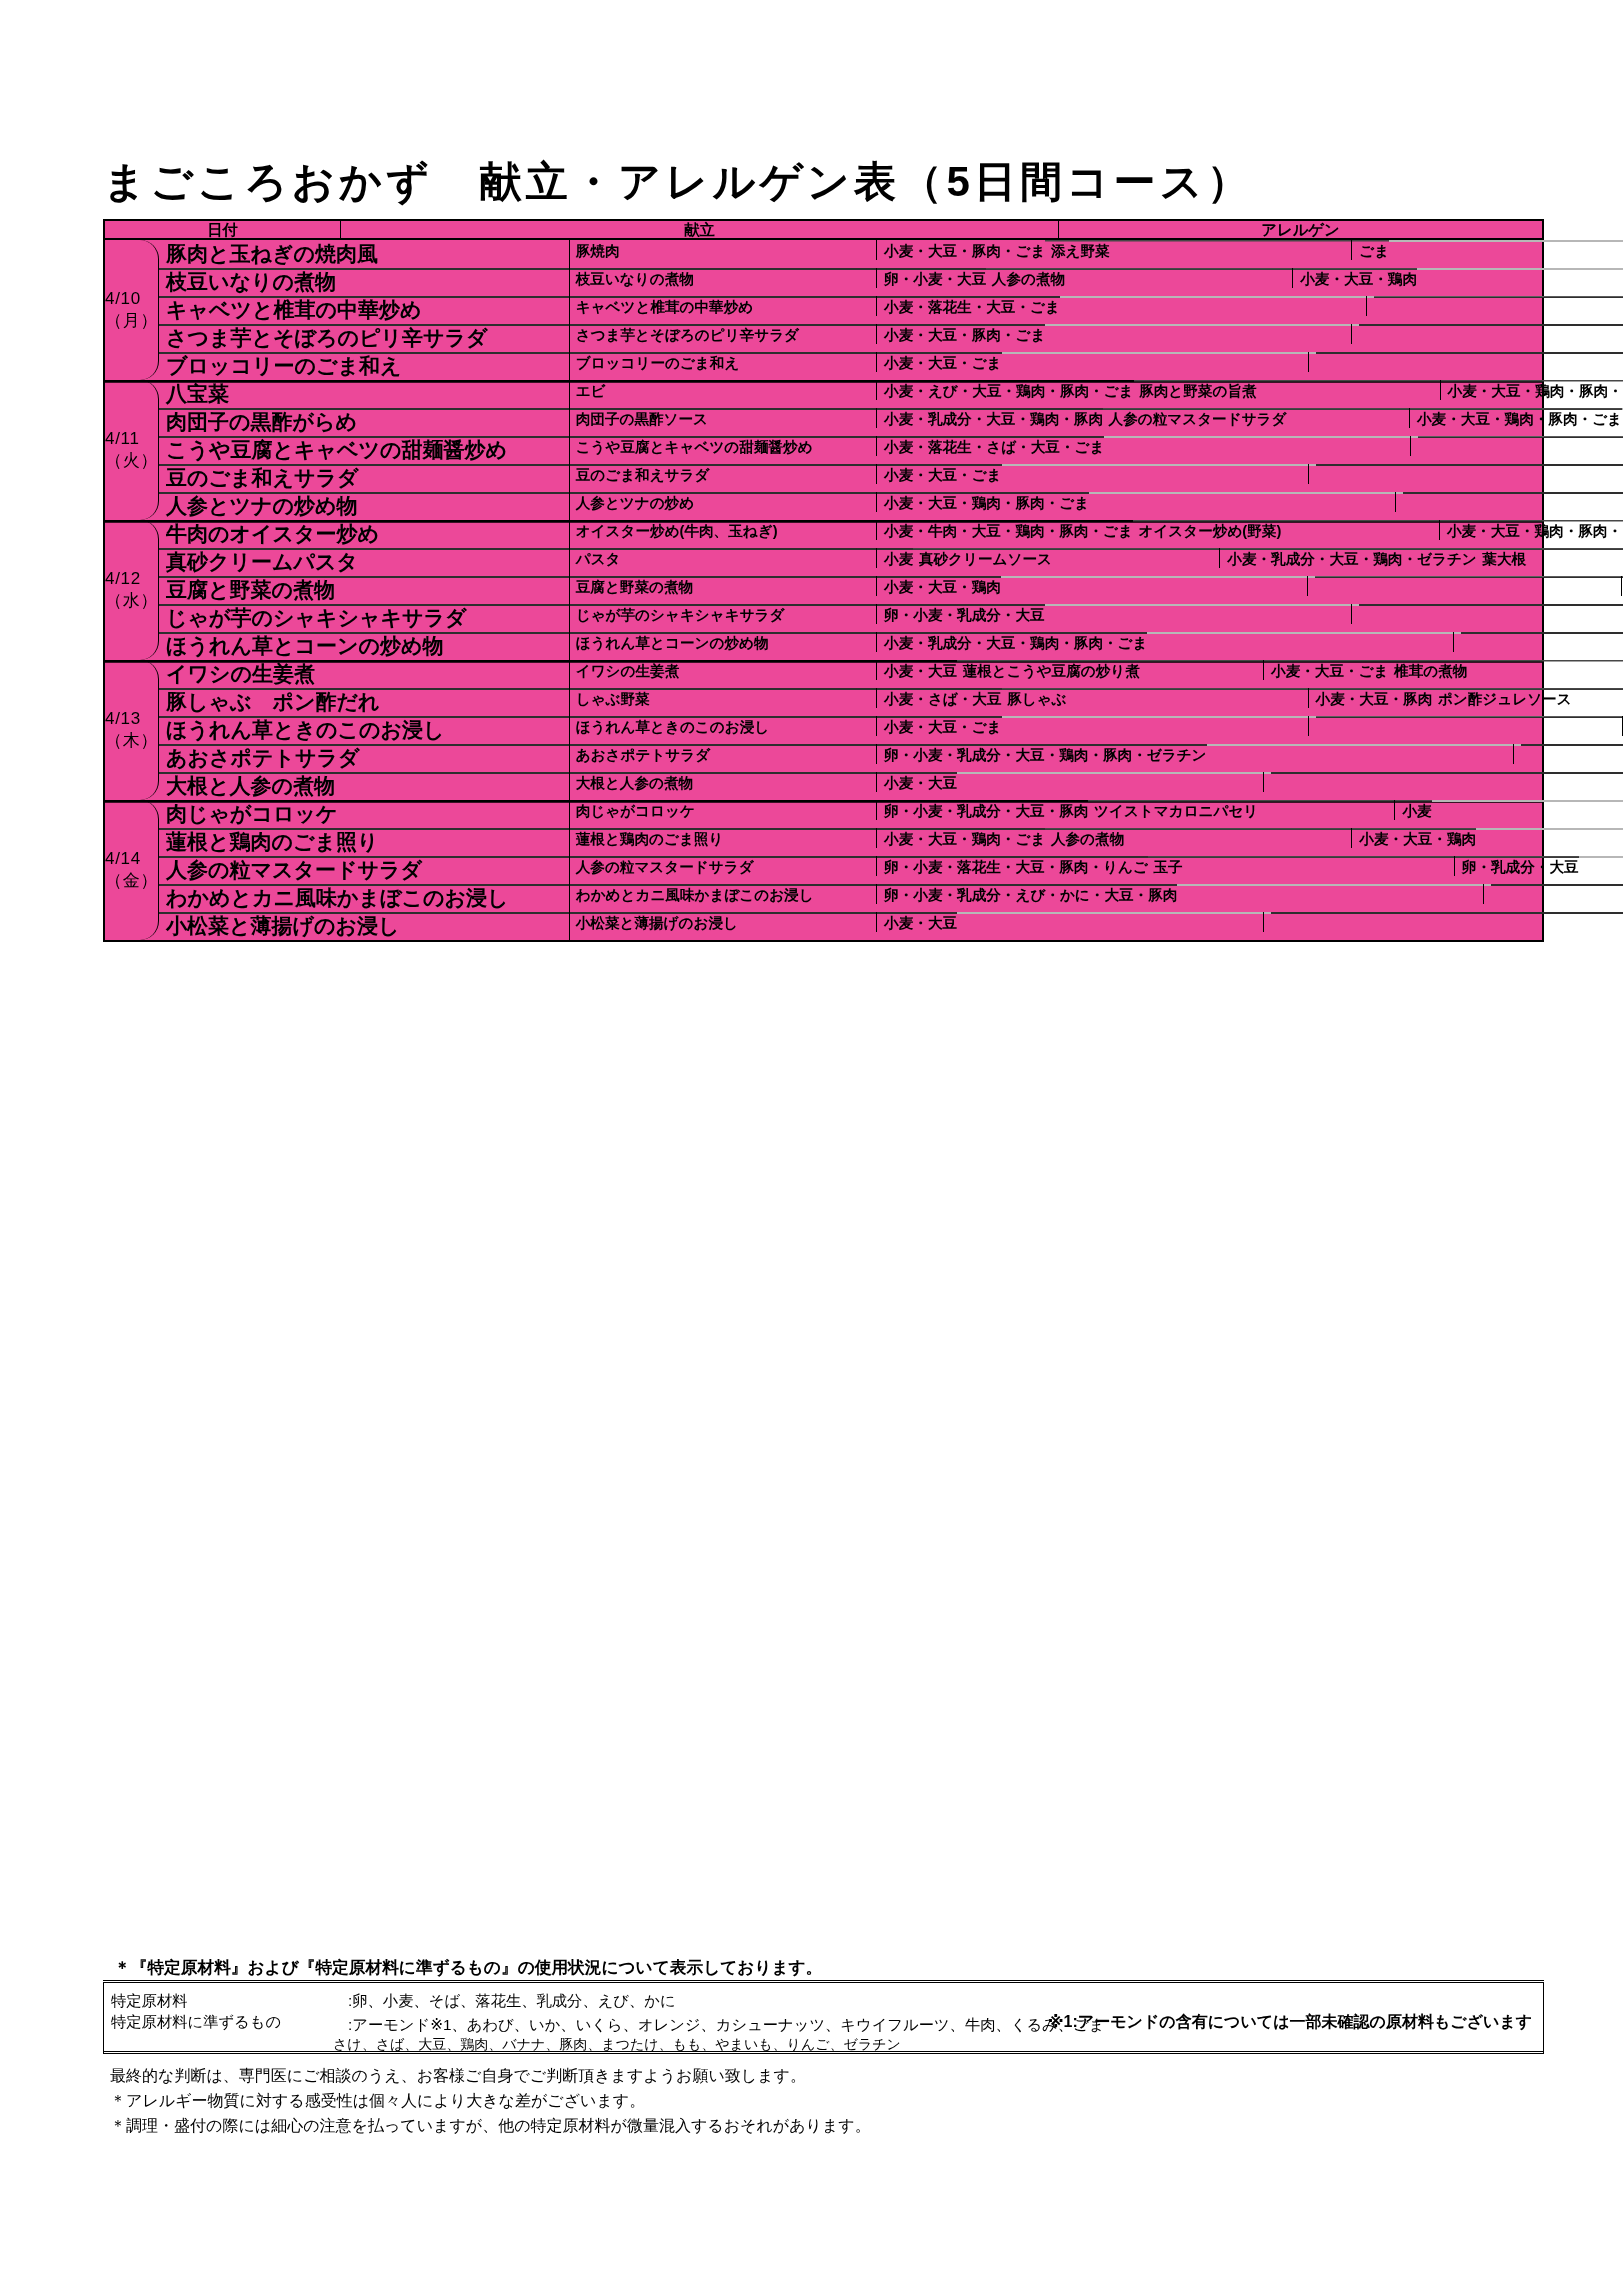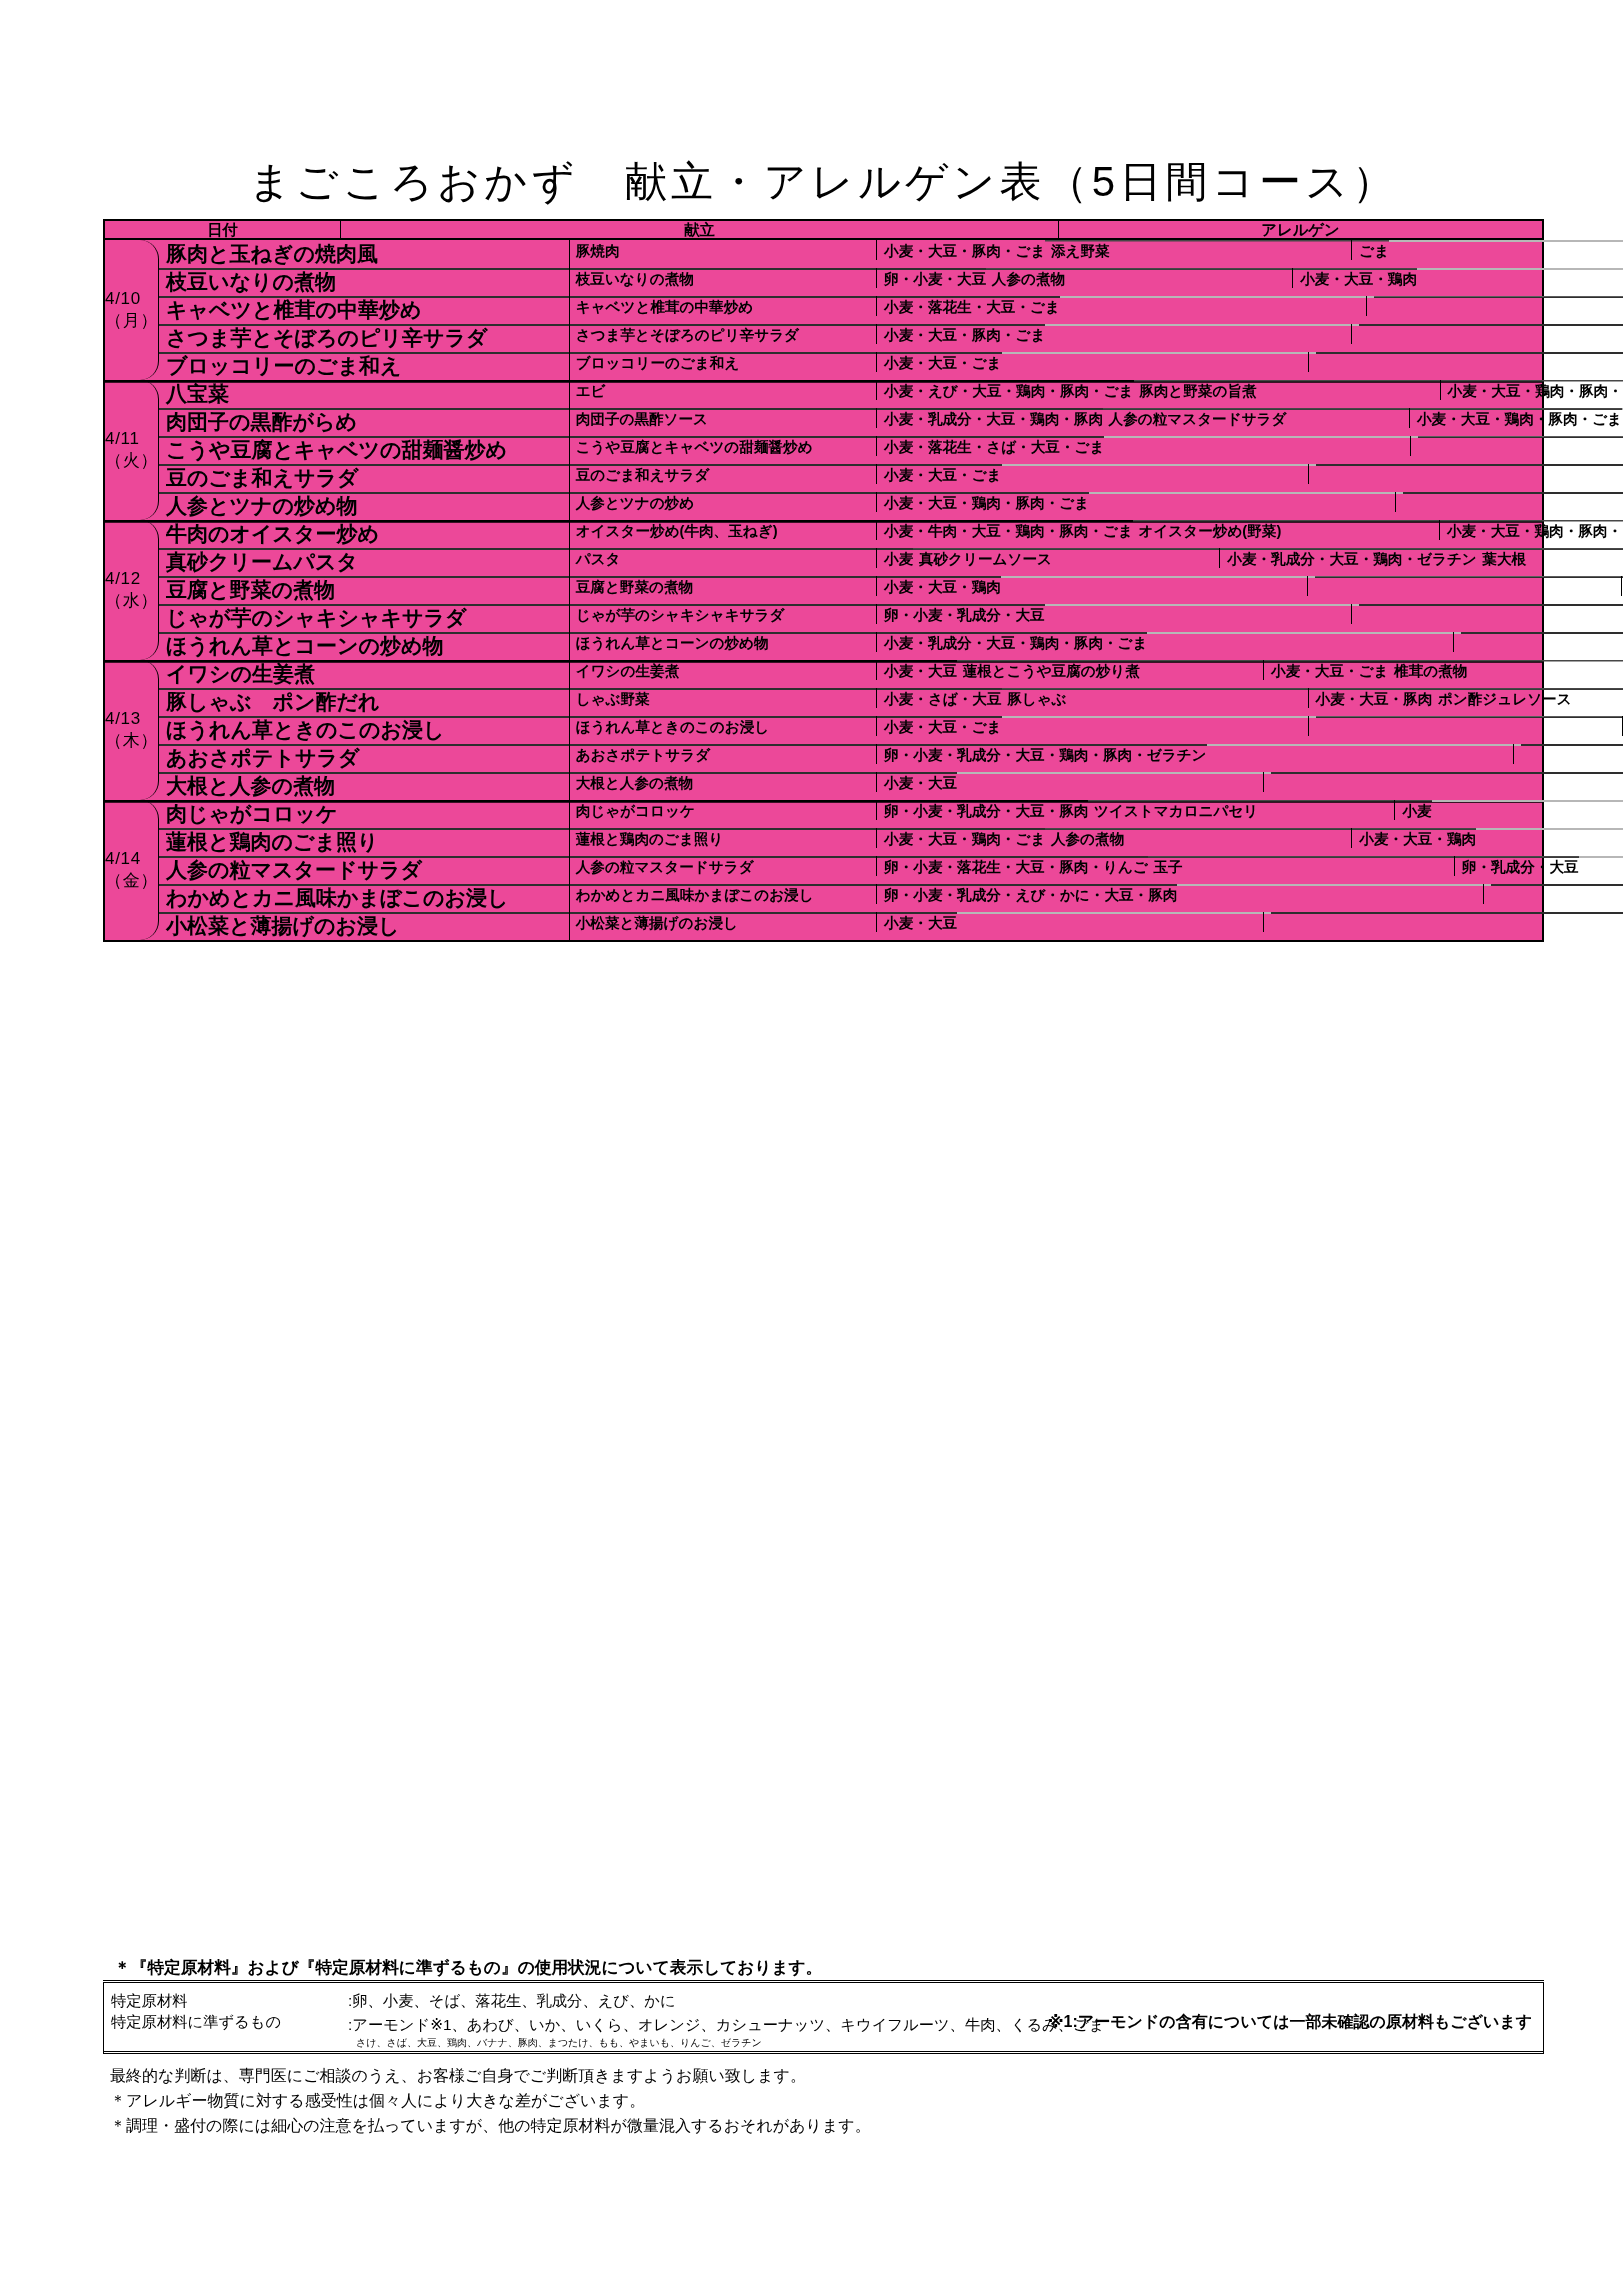--- a/index.html
+++ b/index.html
@@ -1,21 +1,21 @@
 <!DOCTYPE html>
 <html style="font-size:11px"><head>
 <meta charset="utf-8">
 <style>
   html,body{margin:0;padding:0;background:#fff;}
   .page{position:relative;width:1624px;height:2295px;background:#ffffff;color:#000;
         font-family:"Liberation Sans","DejaVu Sans",sans-serif;overflow:hidden;}
   *{box-sizing:border-box;}
 
-  .title{position:absolute;left:103px;top:154px;width:1441px;text-align:center;
-         font-size:42px;font-weight:normal;letter-spacing:4.2px;white-space:nowrap;}
+  .title{position:absolute;left:103px;top:154px;width:1441px;
+         font-size:42px;font-weight:bold;letter-spacing:4.2px;white-space:nowrap;}
 
   .menu-table{position:absolute;left:103px;top:219px;width:1441px;border:2.1px solid #000;background:#ec4899;}
 
   .thead{display:flex;height:19.4px;box-shadow:inset 0 -2.1px 0 #000;font-weight:bold;font-size:15.3px;}
   .th{display:flex;align-items:center;justify-content:center;height:100%;}
   .th-date{width:236px;border-right:1.4px solid #000;}
   .th-menu{width:718px;border-right:1.4px solid #000;}
   .th-allergen{flex:1;}
 
   .day{display:flex;}
@@ -40,21 +40,21 @@
 
   .footnote{position:absolute;left:103px;top:1956px;width:1441px;height:25px;
             font-size:16.7px;font-weight:bold;padding-left:11px;border-bottom:1.4px solid #000;white-space:nowrap;}
 
   .legend-box{position:absolute;left:103px;top:1982px;width:1441px;height:72px;
               border:1.4px solid #000;border-bottom:3.5px double #000;}
   .legend-label-1{position:absolute;left:7px;top:8.3px;font-size:15.3px;}
   .legend-label-2{position:absolute;left:7px;top:29px;font-size:15.3px;}
   .legend-value-1{position:absolute;left:244px;top:8.3px;font-size:15.3px;white-space:nowrap;}
   .legend-value-2{position:absolute;left:244px;top:32px;font-size:15.3px;white-space:nowrap;}
-  .legend-value-3{position:absolute;left:252px;top:53px;font-size:10px;white-space:nowrap;}
+  .legend-value-3{position:absolute;left:229px;top:53px;font-size:14px;white-space:nowrap;}
   .legend-note{position:absolute;left:944px;top:29px;font-size:16px;font-weight:bold;white-space:nowrap;}
 
   .notes{position:absolute;left:110px;top:2063px;font-size:16px;}
   .notes div{height:25px;line-height:25px;white-space:nowrap;}
 </style>
 </head>
 <body>
 
 <div class="page">
 

